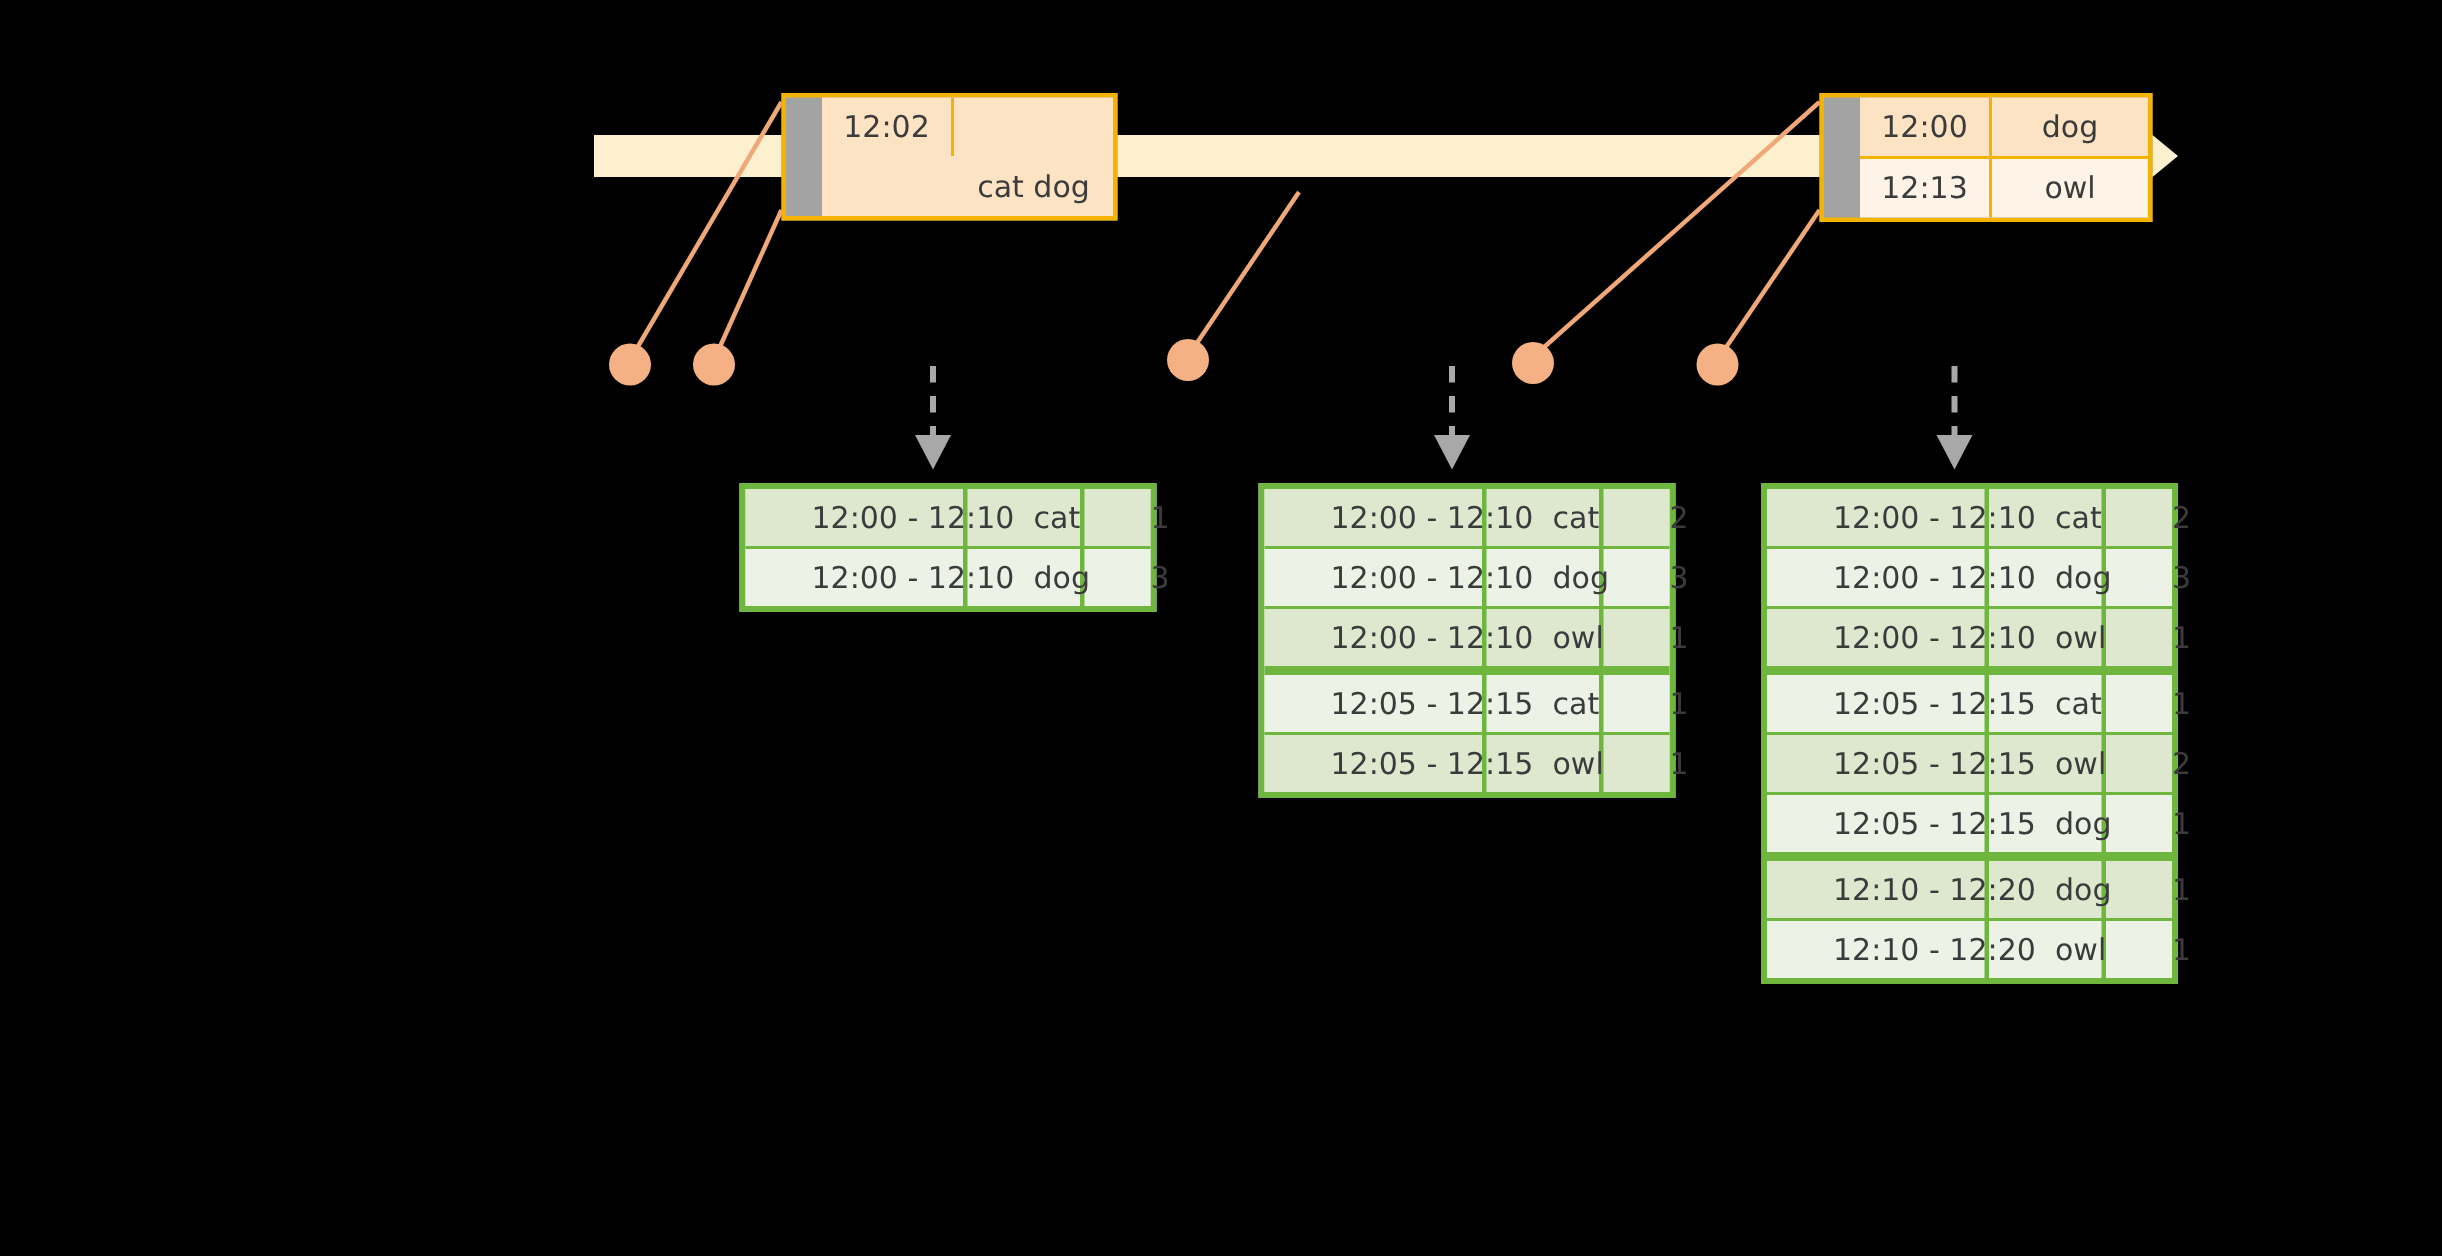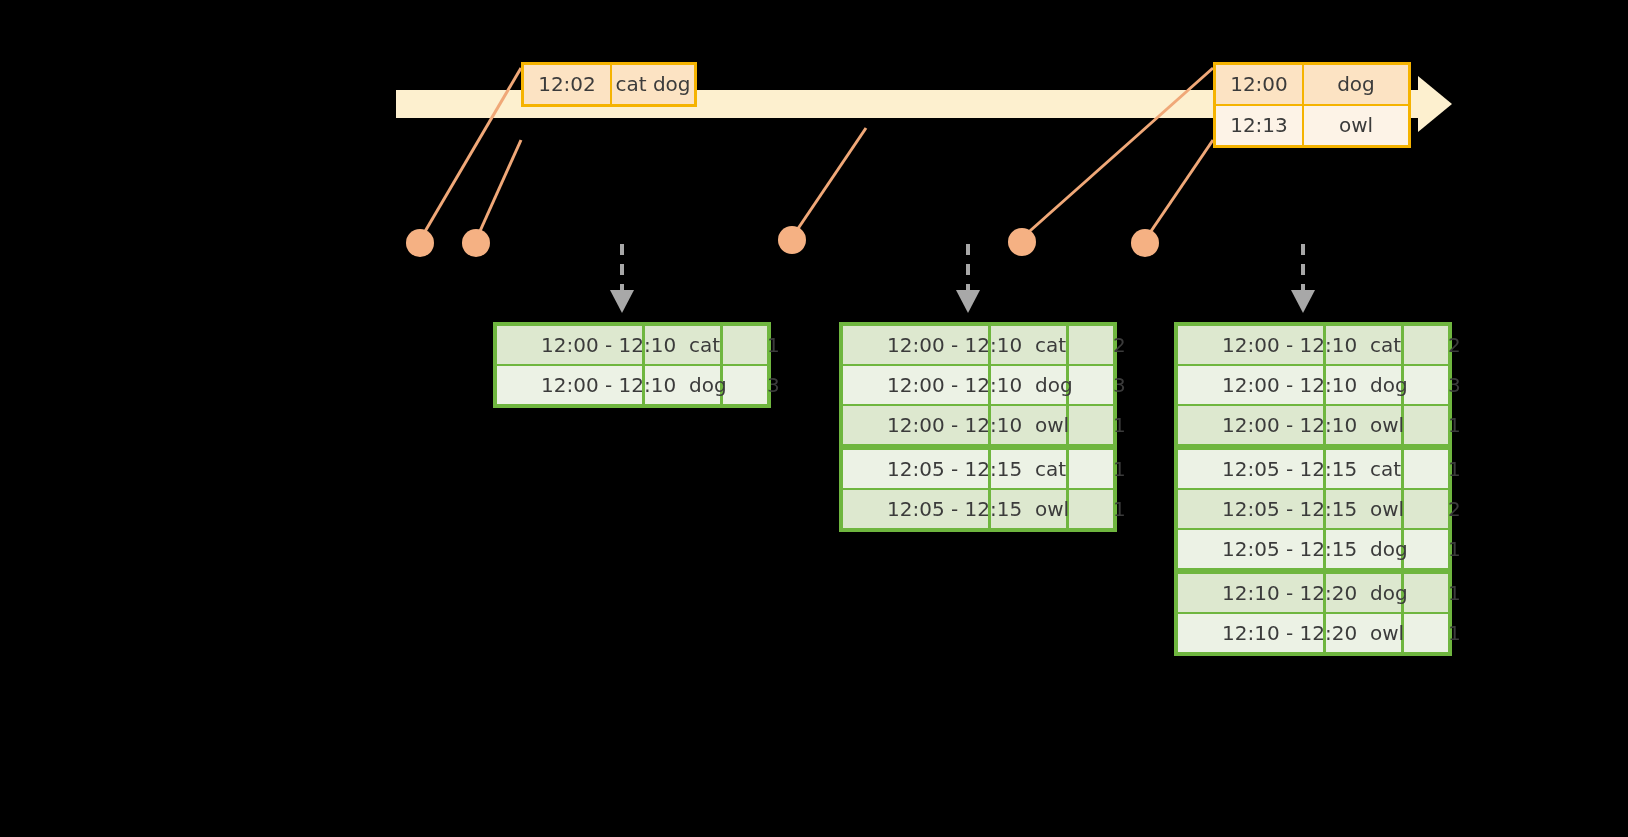--- a/index.html
+++ b/index.html
@@ -20,37 +20,38 @@
     border-top:28px solid transparent;
     border-bottom:28px solid transparent;
     border-left:34px solid #fdf0cf;
   }
 
   
   .event-box{
     position:absolute;
     border:3px solid #f5b301;
     box-sizing:border-box;
-    background:#8b5cf6;
+    background:#a3a3a3;
+    padding-left:24px;
   }
   .event-row{display:flex;box-sizing:border-box;}
   .event-row + .event-row{border-top:2px solid #f5b301;}
   .event-row.shade-a{background:#fce3c3;}
   .event-row.shade-b{background:#fdf3e7;}
   .ev-time{
     width:88px;height:39px;line-height:39px;text-align:center;
     font-size:20px;box-sizing:border-box;
     border-right:2px solid #f5b301;
     white-space:nowrap;
   }
   .ev-words{
     width:116px;height:39px;line-height:39px;text-align:center;
     font-size:20px;box-sizing:border-box;white-space:nowrap;
   }
-  .ev-wide .ev-words{width:82px;}
+  .ev-wide .ev-words{width:106px;margin-top:40px;}
   .ev-narrow .ev-words{width:104px;}
 
   
   .connectors{position:absolute;left:0;top:0;width:1628px;height:837px;pointer-events:none;}
 
   
   .result-table{
     position:absolute;
     border:4px solid #6fb63f;
     box-sizing:border-box;

